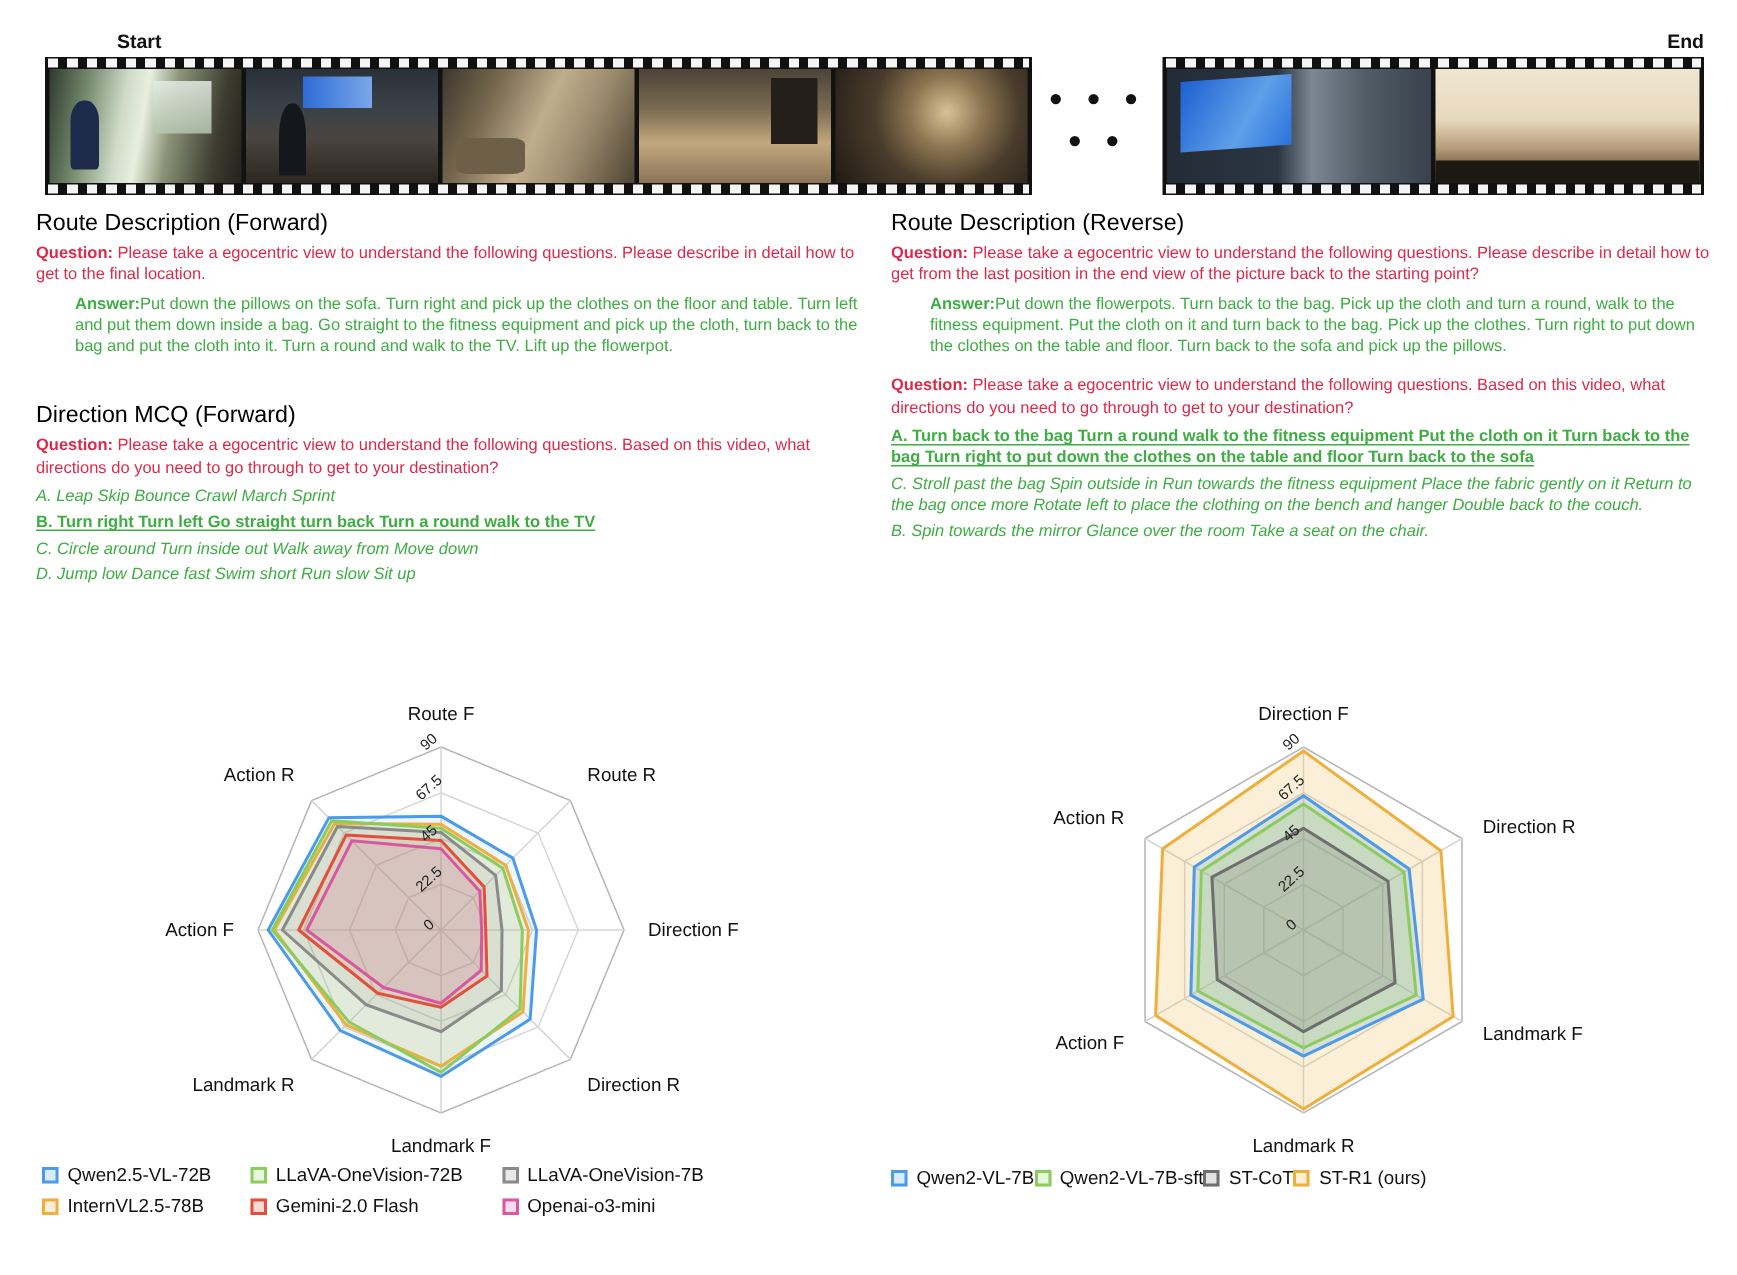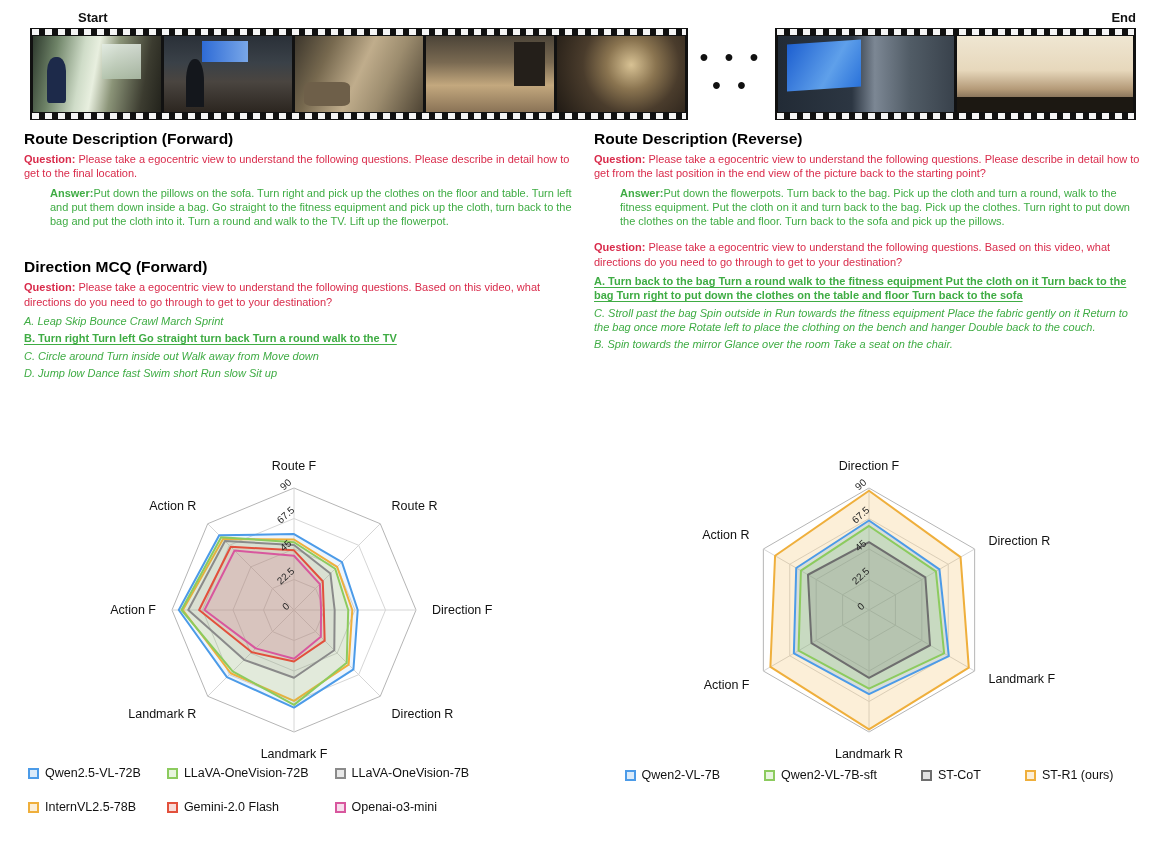--- a/index.html
+++ b/index.html
@@ -1,18 +1,18 @@
 <!DOCTYPE html>
 <html><head>
 <meta charset="utf-8">
 <style>
   *{margin:0;padding:0;box-sizing:border-box;}
   html,body{background:#fff;}
   body{width:1158px;height:850px;font-family:"Liberation Sans",sans-serif;color:#111;overflow:hidden;}
-  .page{width:1158px;height:636px;padding:8px 8px 4px 8px;}
+  .page{width:1158px;height:636px;padding:18px 8px 4px 8px;}
 
   
   .strip-labels{display:flex;justify-content:space-between;padding:2px 14px 3px 70px;font-weight:bold;font-size:13px;}
   .film-row{display:flex;align-items:center;padding:0 14px 0 22px;}
   .film-strip{background:#111;padding:8px 3px;display:flex;gap:3px;position:relative;flex:none;}
   .film-strip::before,.film-strip::after{content:"";position:absolute;left:2px;right:2px;height:6px;
     background:repeating-linear-gradient(90deg,#f5f5f5 0 7px,#111 7px 13px);}
   .film-strip::before{top:1px;}
   .film-strip::after{bottom:1px;}
   .frame{width:128px;height:76px;position:relative;overflow:hidden;background:#333;}
@@ -32,36 +32,36 @@
   .f5{background:radial-gradient(circle at 58% 38%,#d8c294 0%,#8a7450 28%,#4a3c2c 55%,#201a14 100%);}
   .f6{background:linear-gradient(90deg,#222b36 0%,#2c3642 42%,#7c8794 55%,#515c66 75%,#39424c 100%);}
   .f6::before{content:"";position:absolute;left:5%;top:8%;width:42%;height:62%;background:linear-gradient(120deg,#1d5fd0,#5fa0ea 60%,#2a72da);transform:skewY(-4deg);}
   .f7{background:linear-gradient(180deg,#efe6d2 0%,#e7d8bc 45%,#b49a78 70%,#3f352a 100%);}
   .f7::before{content:"";position:absolute;left:0;bottom:0;width:100%;height:20%;background:#1c1812;}
 
   
   .columns{display:flex;gap:20px;margin-top:10px;padding:0 6px 0 16px;}
   .col{flex:1;min-width:0;}
   .col-text{min-height:320px;}
-  .section-title{font-size:15.5px;font-weight:bold;margin-bottom:4px;color:#000;}
+  .section-title{font-size:15.5px;font-weight:normal;margin-bottom:4px;color:#000;}
   .q{color:#D92B4B;font-size:11px;line-height:1.3;margin-bottom:5px;}
   .q b{font-weight:bold;}
   .a{color:#3FAC44;font-size:11px;line-height:1.3;margin-left:26px;}
   .a b{font-weight:bold;}
   .option{color:#3FAC44;font-size:11px;line-height:1.3;font-style:italic;margin-bottom:3px;}
   .option.correct{font-style:normal;font-weight:bold;text-decoration:underline;text-underline-offset:2px;}
   .mt-lg{margin-top:30px;}
   .mt-sm{margin-top:12px;}
 
   
   .chart-block{margin-top:2px;}
   svg.radar{display:block;margin:0 auto;}
   .legend{font-size:12.5px;color:#111;}
-  .legend-grid{display:grid;grid-auto-flow:column;grid-template-rows:repeat(2,auto);gap:20px 26px;justify-content:start;margin-top:6px;padding-left:4px;}
-  .legend-row{display:flex;gap:44px;justify-content:center;margin-top:8px;}
+  .legend-grid{display:grid;grid-auto-flow:column;grid-template-rows:repeat(2,auto);gap:7px 26px;justify-content:start;margin-top:6px;padding-left:4px;}
+  .legend-row{display:flex;justify-content:flex-start;margin-top:8px;}
   .legend-item{display:flex;align-items:center;gap:6px;white-space:nowrap;}
   .legend-swatch{width:11px;height:11px;border:2px solid #888;flex:none;display:inline-block;}
 </style>
 </head>
 <body>
 
 <div class="page">
 
   <div class="strip-labels">
     <span>Start</span>

